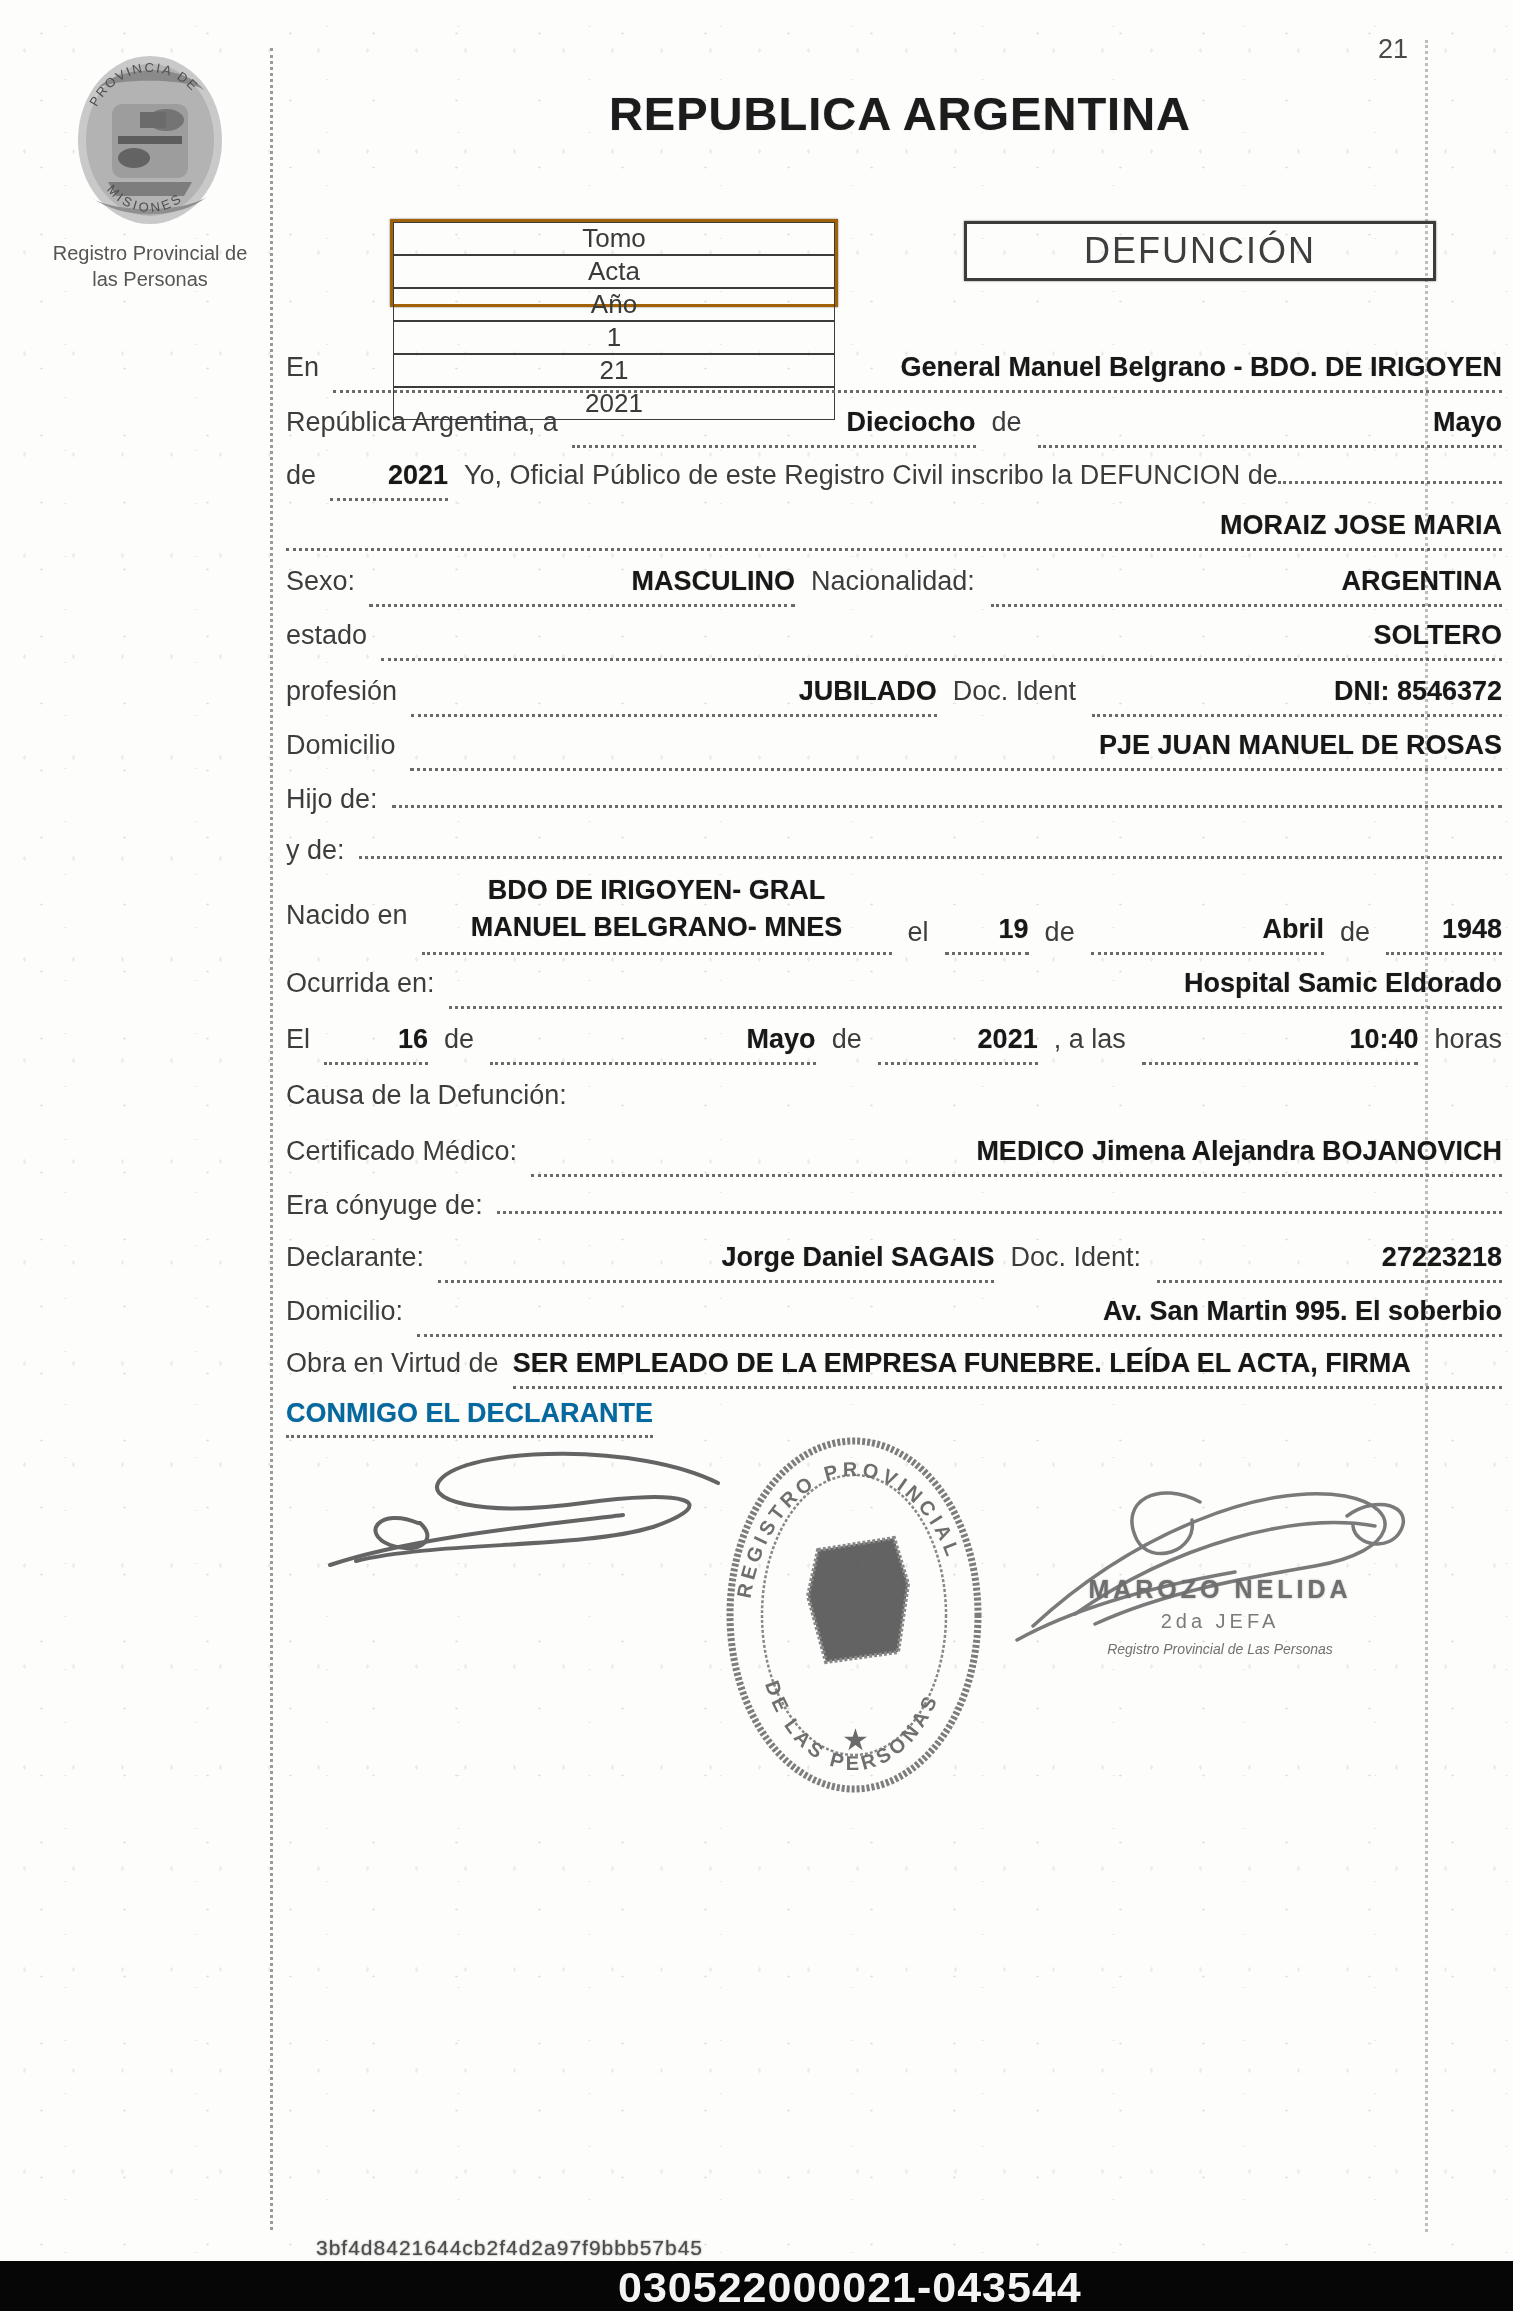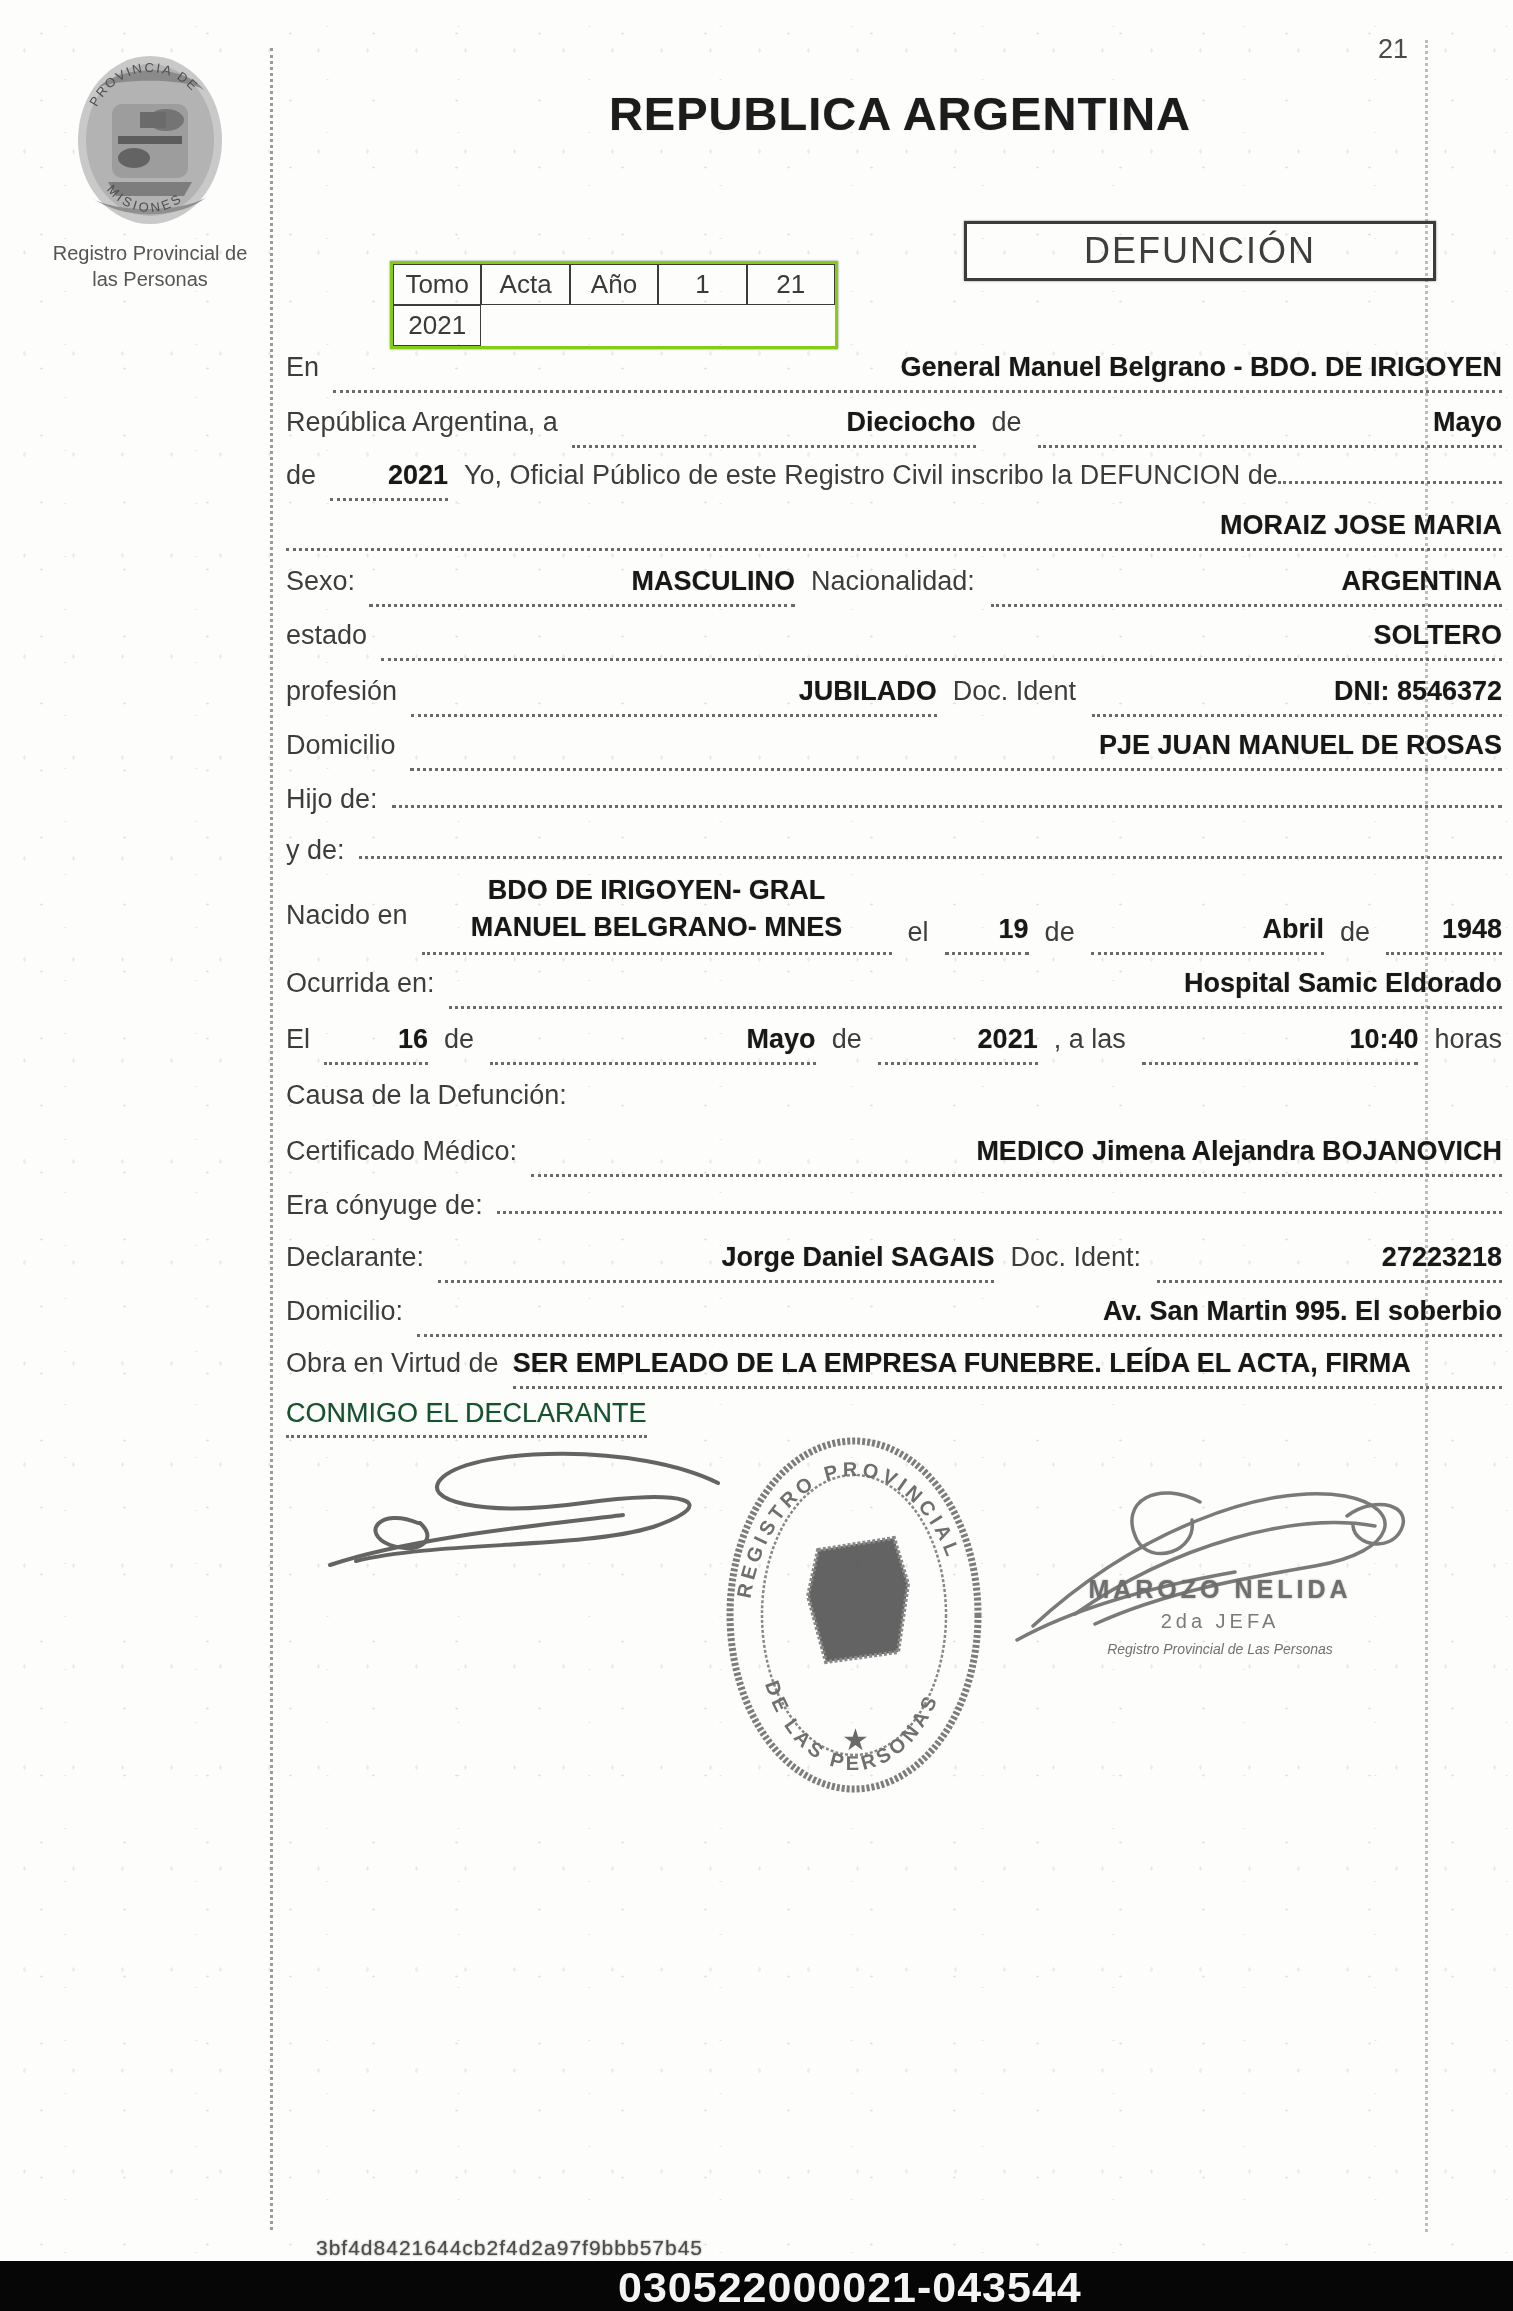--- a/index.html
+++ b/index.html
@@ -22,22 +22,22 @@
   .vline.right{left:1425px;top:40px;height:2192px;border-left-color:#bdbdbd;}
   .page-number{position:absolute;left:1378px;top:34px;font-size:27px;color:#4a4a4a;}
   .seal{position:absolute;left:68px;top:48px;}
   .logo-caption{position:absolute;left:30px;top:240px;width:240px;text-align:center;
     font-size:20px;color:#555;line-height:26px;}
   .doc-title{position:absolute;left:292px;top:86px;width:1216px;text-align:center;
     font-size:47px;font-weight:bold;letter-spacing:1px;color:#1c1c1c;
     text-shadow:0 0 1px rgba(0,0,0,.45);}
   
   .record-table{position:absolute;left:390px;top:219px;width:442px;height:82px;
-    display:grid;grid-template-columns:1fr 1fr 1fr 1fr 1fr;grid-template-rows:1fr 1fr;
-    border:3px solid #84cc16;box-shadow:0 0 2px rgba(0,0,0,.5);margin-top:42px;}
+    display:grid;grid-template-columns:1fr;grid-template-rows:1fr 1fr;
+    border:3px solid #a16207;box-shadow:0 0 2px rgba(0,0,0,.5);}
   .record-table .cell{display:flex;align-items:center;justify-content:center;
     font-size:26px;color:#3a3a3a;border:1.5px solid #3c3c3c;}
   .type-box{position:absolute;left:964px;top:221px;width:466px;height:54px;
     border:3px solid #3c3c3c;box-shadow:0 0 2px rgba(0,0,0,.5);
     display:flex;align-items:center;justify-content:center;
     font-size:36px;letter-spacing:2px;color:#3e3e3e;}
   
   .row{position:absolute;left:286px;width:1216px;display:flex;align-items:baseline;
     font-size:27px;color:#3d3d3d;white-space:nowrap;}
   .lbl{padding-right:14px;}
@@ -50,21 +50,21 @@
   .row.bottom{align-items:flex-end;}
   .place-block{display:flex;flex-direction:column;align-items:center;
     border-bottom:3px dotted #6a6a6a;padding:0 10px 6px 10px;
     font-weight:bold;color:#181818;line-height:37px;text-align:center;
     text-shadow:0 0 1px rgba(0,0,0,.35);}
   .row.bottom .lbl{padding-bottom:24px;}
   .row.bottom .sep,.row.bottom .tail{padding-bottom:7px;}
   .row.bottom .val{padding-bottom:7px;}
   
   .obra-line2{position:absolute;left:286px;display:inline-block;
-    font-size:27px;font-weight:normal;color:#14532d;
+    font-size:27px;font-weight:bold;color:#0369a1;
     border-bottom:3px dotted #6a6a6a;padding-bottom:6px;
     text-shadow:0 0 1px rgba(0,0,0,.35);}
   
   .sig{position:absolute;}
   .signer{position:absolute;left:1000px;top:1575px;width:440px;text-align:center;}
   .signer-name{font-size:25px;font-weight:bold;letter-spacing:4px;color:#6f6f6f;
     text-shadow:0 0 2px rgba(90,90,90,.6);}
   .signer-title{font-size:20px;letter-spacing:4px;color:#7b7b7b;margin-top:6px;}
   .signer-org{font-size:14px;font-style:italic;color:#717171;margin-top:8px;}
   

